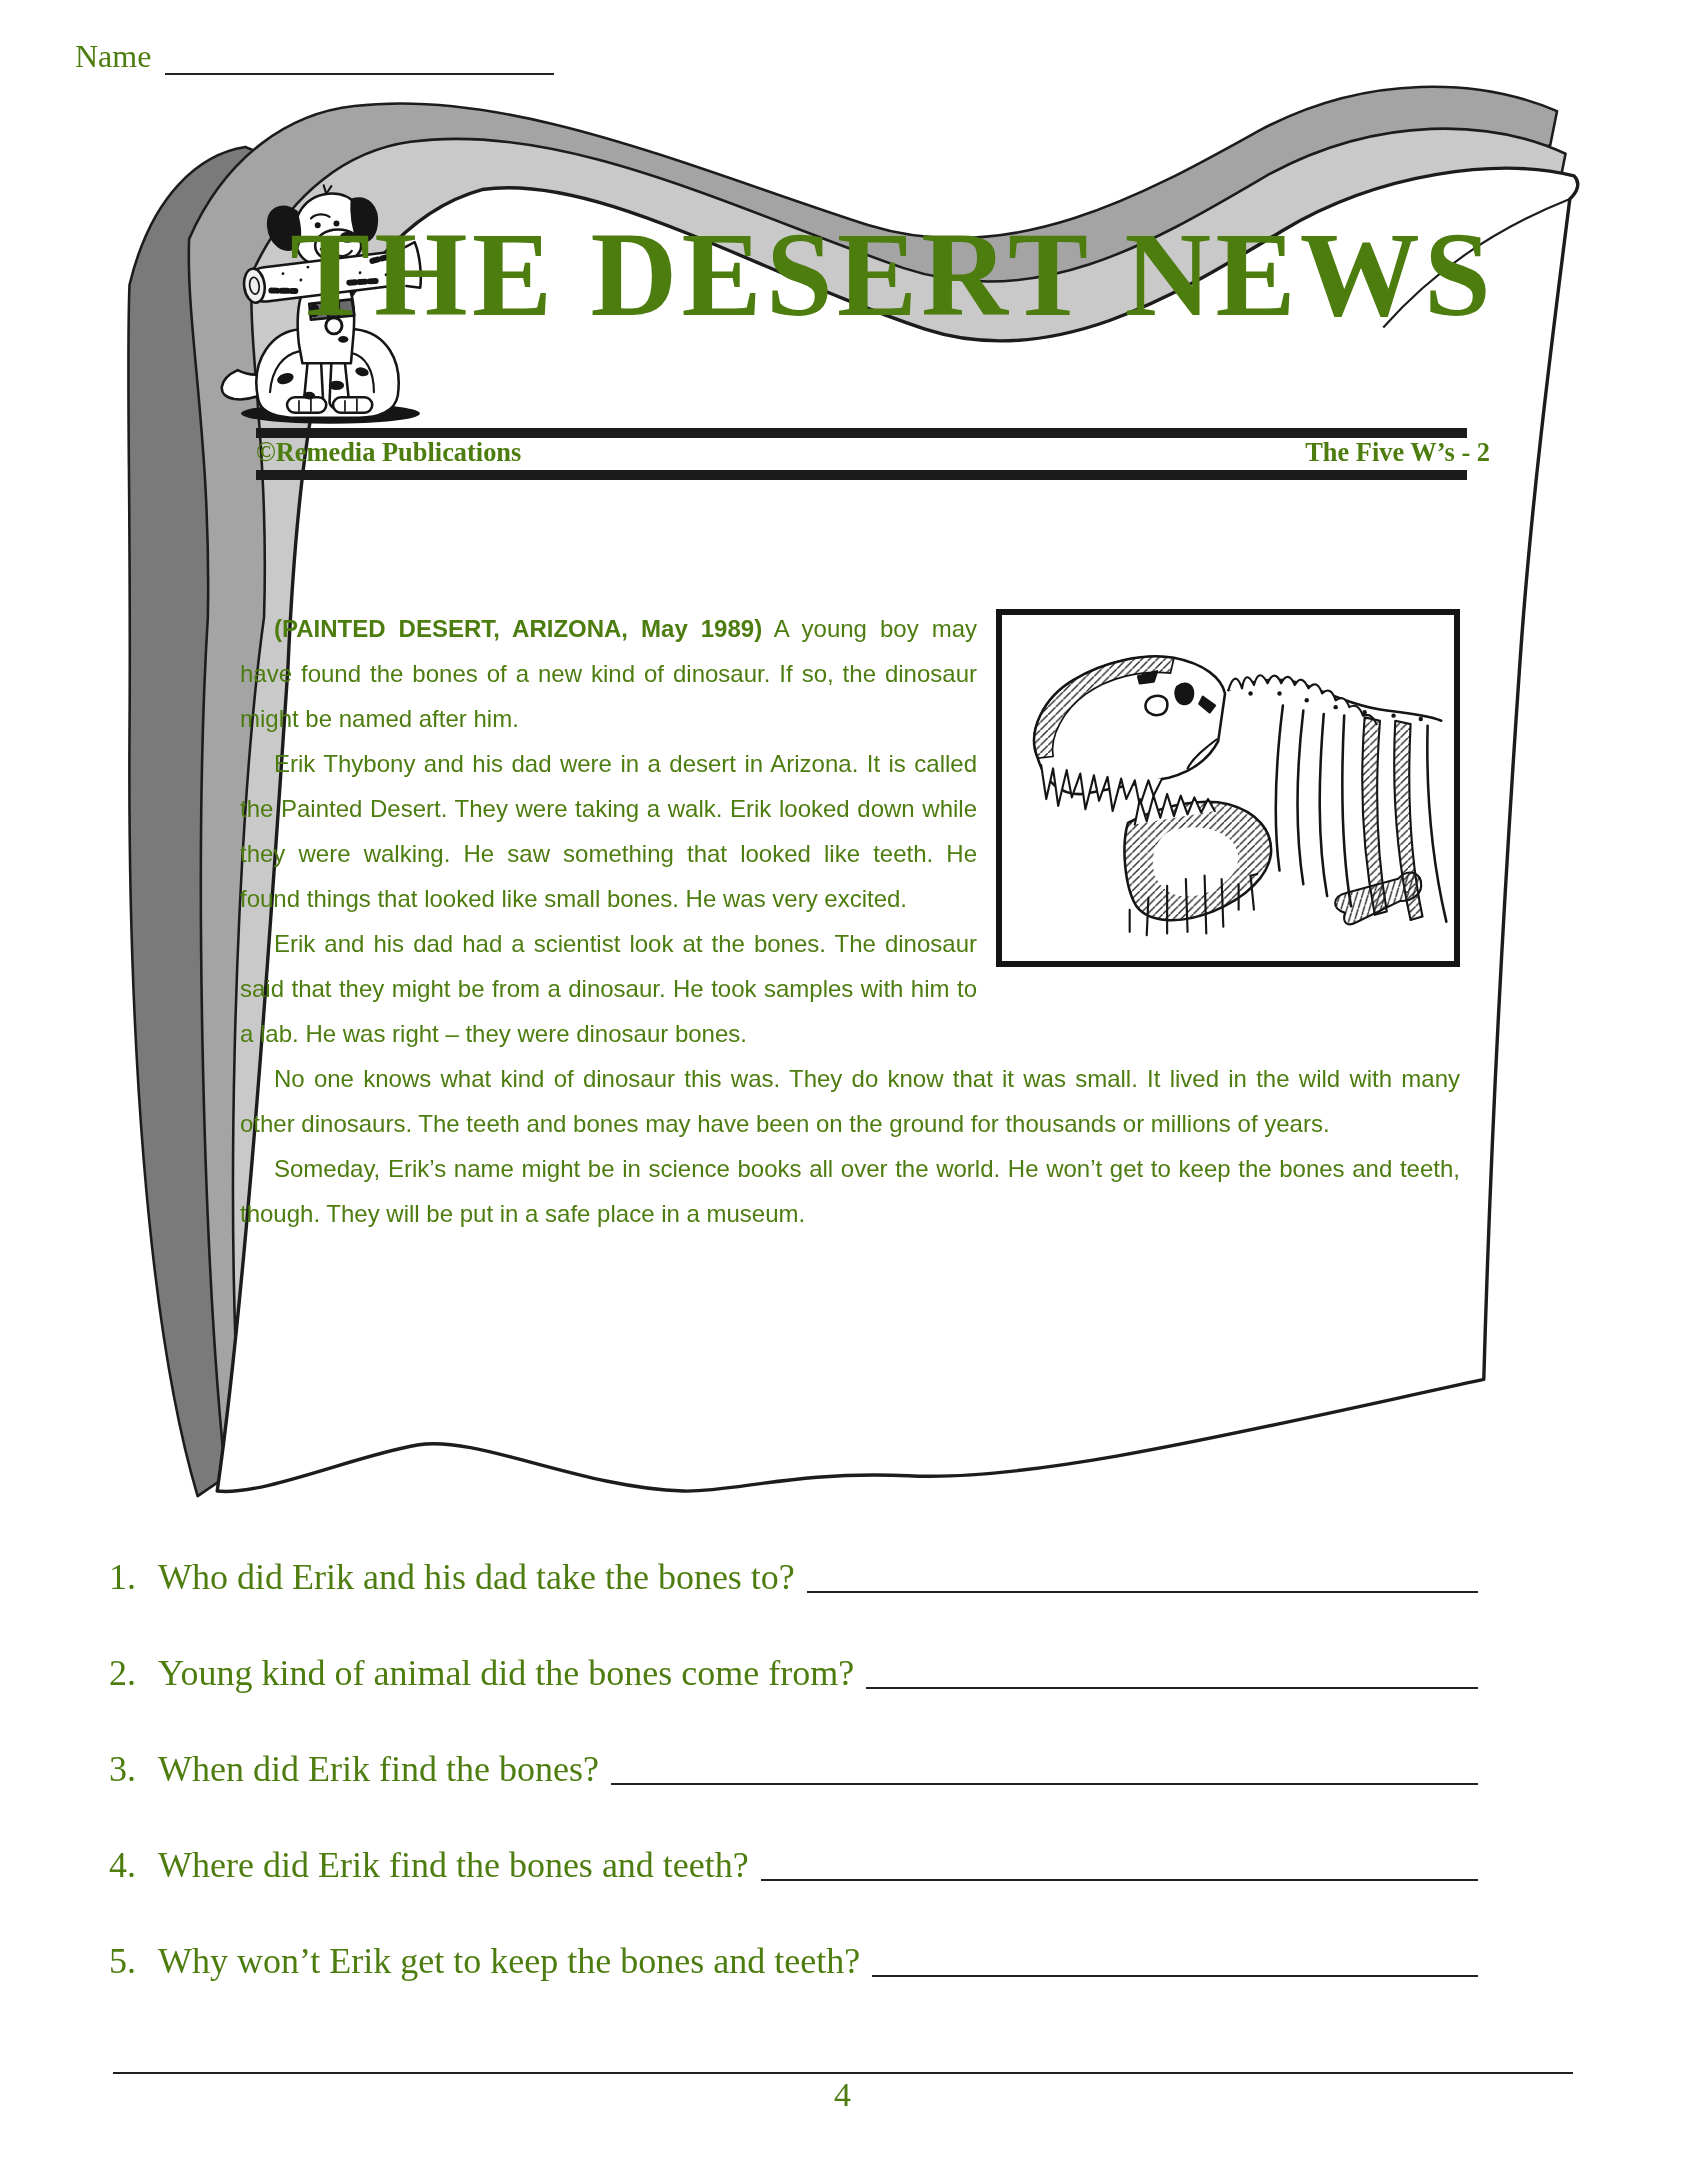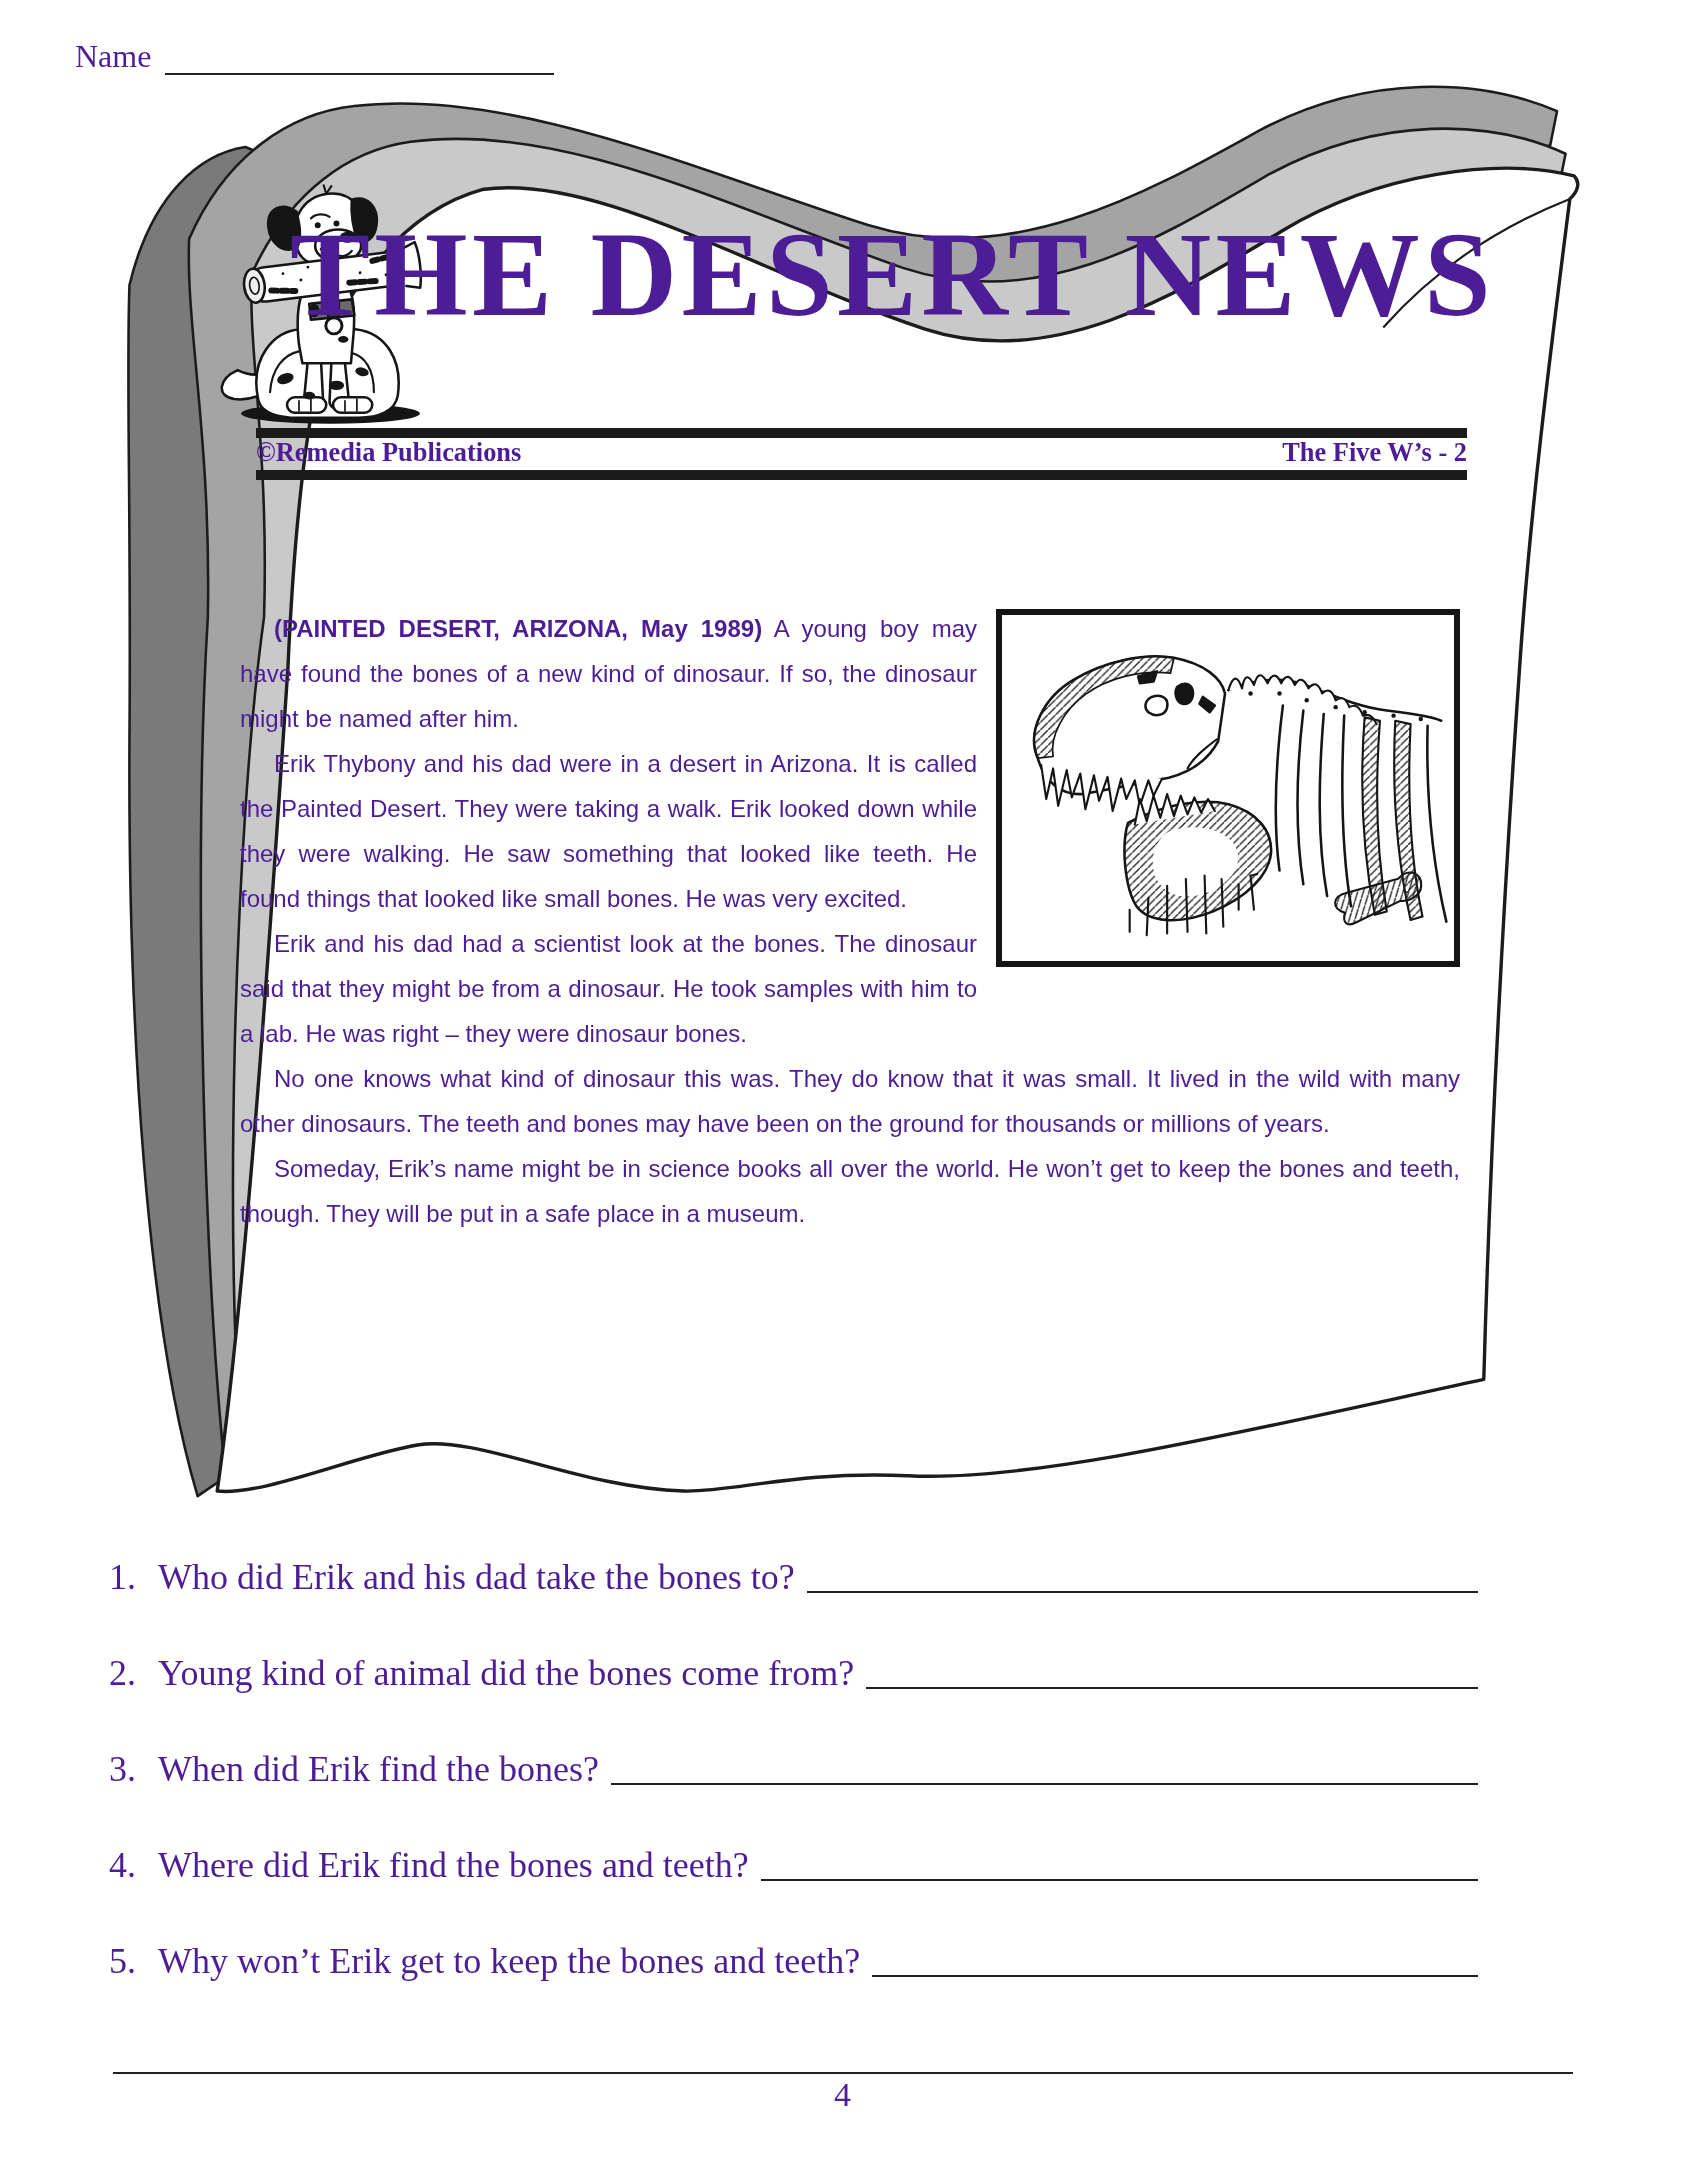--- a/index.html
+++ b/index.html
@@ -1,31 +1,31 @@
 <!DOCTYPE html>
 <html style="font-size:13.6px"><head>
 <meta charset="utf-8">
 <style>
   html,body{margin:0;padding:0;background:#fff;}
   .sheet{position:relative;width:1685px;height:2181px;background:#fff;overflow:hidden;
-         font-family:"Liberation Sans",sans-serif;color:#4c1d95;}
+         font-family:"Liberation Sans",sans-serif;color:#4d7c0f;}
   
   .name-row{position:absolute;left:75px;top:29px;width:479px;height:46px;display:flex;align-items:flex-end;}
   .name-label{font-family:"Liberation Serif",serif;font-size:32px;line-height:37px;}
   .name-line{flex:1;border-bottom:2.6px solid #222;margin-left:13.6px;height:39px;}
   
   .paper-svg{position:absolute;left:51px;top:72px;width:1576px;height:1448px;}
   .dog{position:absolute;left:207px;top:181px;width:247px;height:256px;}
   .masthead{position:absolute;left:290px;top:215px;width:1193px;text-align:center;white-space:nowrap;
             font-family:"Liberation Serif",serif;font-weight:700;font-size:120px;line-height:1;letter-spacing:4.3px;}
   .rule{position:absolute;left:256px;width:1211px;height:10.2px;background:#1b1b1b;}
   .rule1{top:428px}.rule2{top:470px}
   .pub,.series{position:absolute;top:437px;font-family:"Liberation Serif",serif;font-weight:700;font-size:26.4px;}
   .pub{left:256px}
-  .series{left:1041px;width:426px;text-align:right;}
+  .series{left:1064px;width:426px;text-align:right;}
   .headline{position:absolute;left:221px;top:505px;width:1073px;margin:0;text-align:center;
             font-size:47px;font-weight:700;font-family:"Liberation Sans",sans-serif;}
   .article{position:absolute;left:240px;top:583px;width:1220px;font-size:24px;line-height:45px;text-align:justify;margin-top:23px;}
   .article p{margin:0;text-indent:34px;}
   .dateline{font-weight:700;}
   .figure{float:right;width:452px;height:346px;border:6px solid #141414;margin:3.4px 0 17px 19px;background:#fff;}
   .figure svg{display:block;width:100%;height:100%;}
   
   .questions{position:absolute;left:109px;top:1555px;width:1371px;
              font-family:"Liberation Serif",serif;font-size:36px;line-height:44px;}

